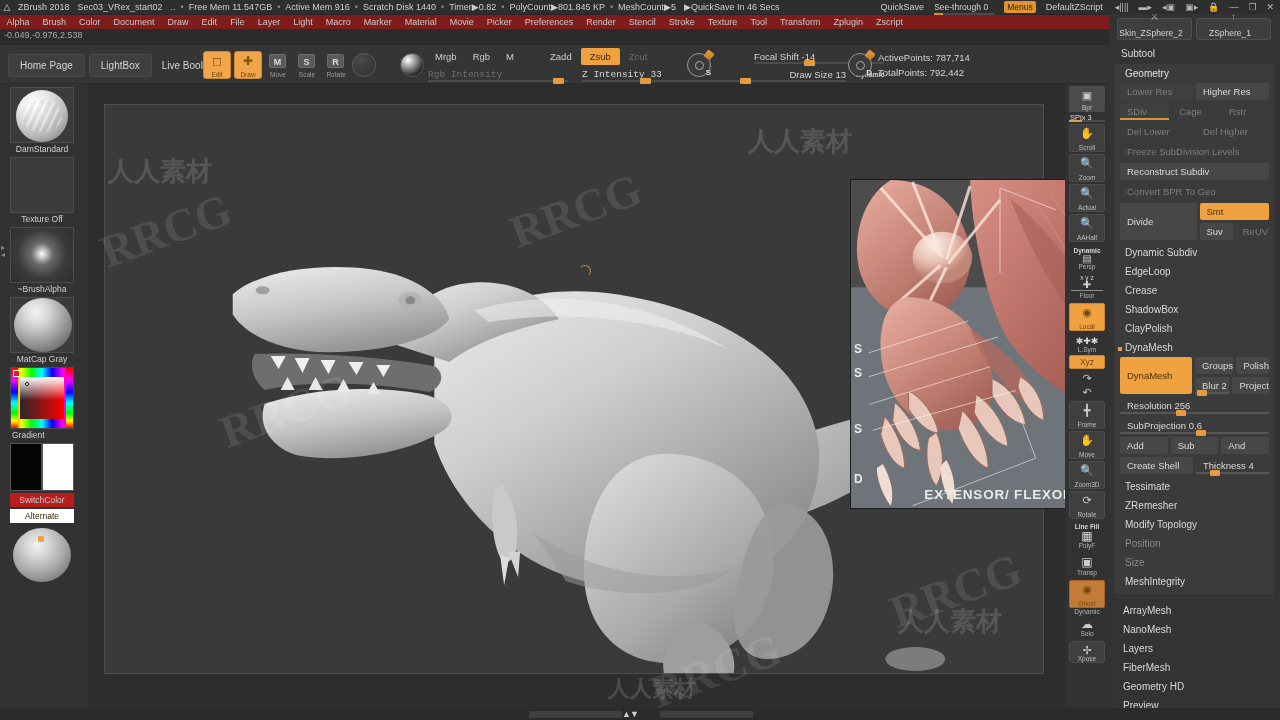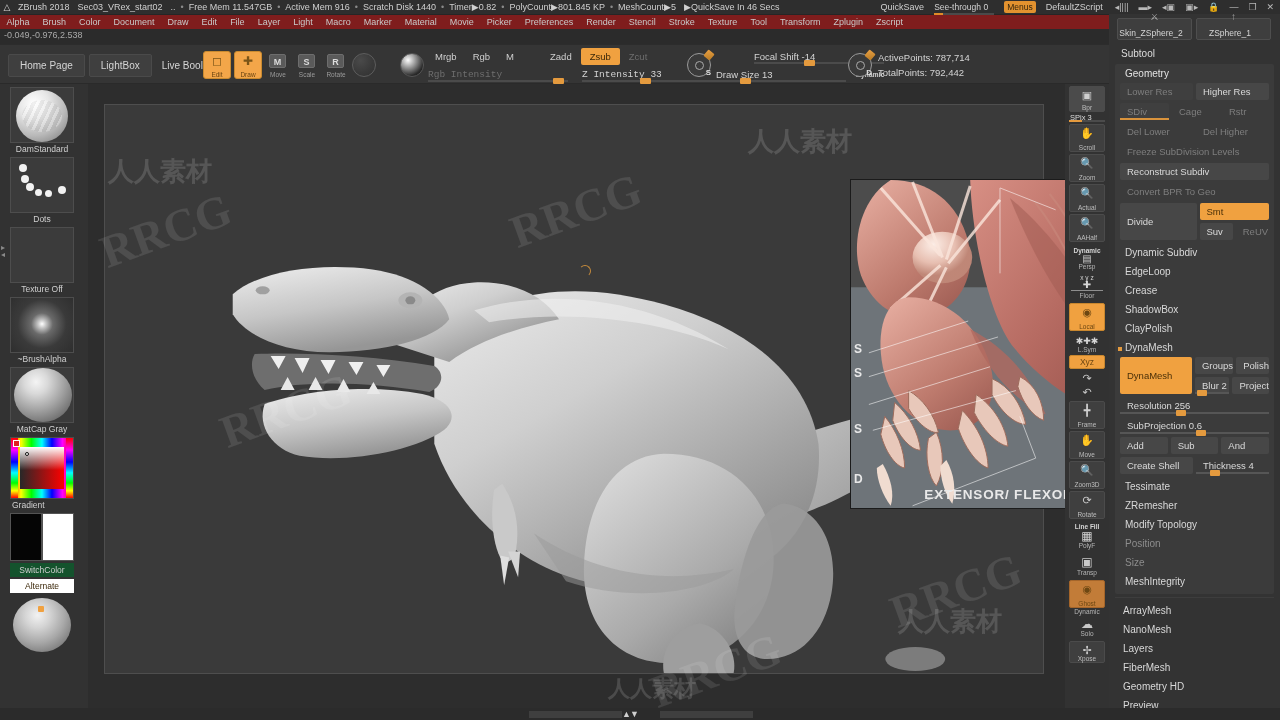--- a/index.html
+++ b/index.html
@@ -195,21 +195,21 @@
   }
   .cp-marker-in {
     position:absolute; left:14px; top:14px; width:4px; height:4px;
     border:1px solid #111; border-radius:50%; background:#fff;
   }
   .swatch-pair { display:flex; width:64px; height:48px; }
   .sw-black { width:50%; height:100%; background:#050505; border:1px solid #545454; }
   .sw-white { width:50%; height:100%; background:#ffffff; border:1px solid #545454; }
   .btn-strip {
     width:64px; font-size:8.5px; color:#cfcfcf; text-align:center;
-    background:#14532d; padding:2px 0; margin-top:2px;
+    background:#b91c1c; padding:2px 0; margin-top:2px;
   }
   .btn-strip.orange { background:#ffffff; color:#3b2709; }
   .matpreview {
     width:64px; height:58px; position:relative;
   }
   .matpreview .ball {
     position:absolute; left:3px; top:2px; width:58px; height:54px; border-radius:50%;
     background: radial-gradient(circle at 42% 32%, #f2f2f2 0%, #d4d4d4 25%, #a8a8a8 55%, #787878 82%, #5a5a5a 100%);
   }
   .matpreview .dot {
@@ -489,21 +489,21 @@
         <span class="sub">S</span>
       </div>
     </div>
 
     <div class="shelf-grp" style="left:740px; top:2px; height:18px;margin-left:14px;">
       <span class="slider-row" style="width:130px">
         <span>Focal Shift -14</span>
         <i class="s-track" style="width:130px"></i><i class="s-knob" style="left:50px"></i>
       </span>
     </div>
-    <div class="shelf-grp" style="left:716px; top:20px; height:18px;">
+    <div class="shelf-grp" style="left:716px; top:20px; height:18px;text-align:right;">
       <span class="slider-row" style="width:130px">
         <span>Draw Size 13</span>
         <i class="s-track" style="width:130px"></i><i class="s-knob" style="left:24px"></i>
       </span>
       <span class="dyn-tag" style="margin-left:10px">Dynamic</span>
     </div>
 
     <div class="shelf-grp" style="left:848px;">
       <div class="brush-dial">
         <span class="pen"></span>
@@ -522,33 +522,20 @@
   <div id="leftpal">
     <div class="pal-arrows">▸<br>◂</div>
 
     <div class="pal-cell">
       <div class="pal-thumb">
           <i class="sph-dam"></i>
         </div>
       <div class="pal-label">DamStandard</div>
     </div>
 
-    <div class="pal-cell">
-      <div class="pal-thumb">
-        <span class="dots-box">
-          <i style="left:8px;top:6px;width:8px;height:8px"></i>
-          <i style="left:10px;top:17px;width:8px;height:8px"></i>
-          <i style="left:15px;top:25px;width:8px;height:8px"></i>
-          <i style="left:24px;top:31px;width:7px;height:7px"></i>
-          <i style="left:34px;top:32px;width:7px;height:7px"></i>
-          <i style="left:47px;top:28px;width:8px;height:8px"></i>
-        </span>
-      </div>
-      <div class="pal-label">Dots</div>
-    </div>
 
     <div class="pal-cell">
       <div class="pal-thumb">
           <i class="tex-off"></i>
         </div>
       <div class="pal-label">Texture Off</div>
     </div>
 
     <div class="pal-cell">
       <div class="pal-thumb">

